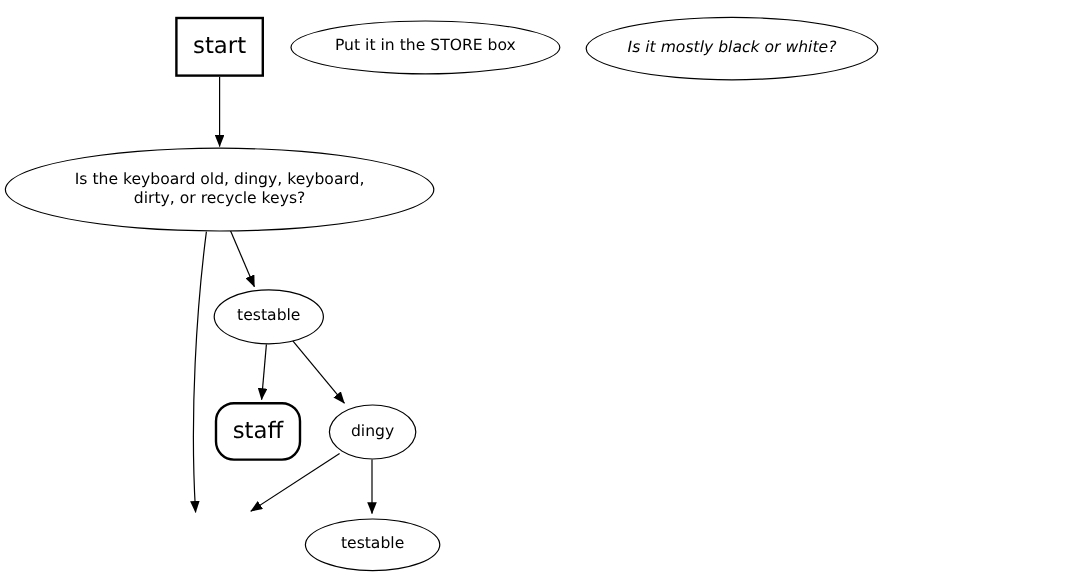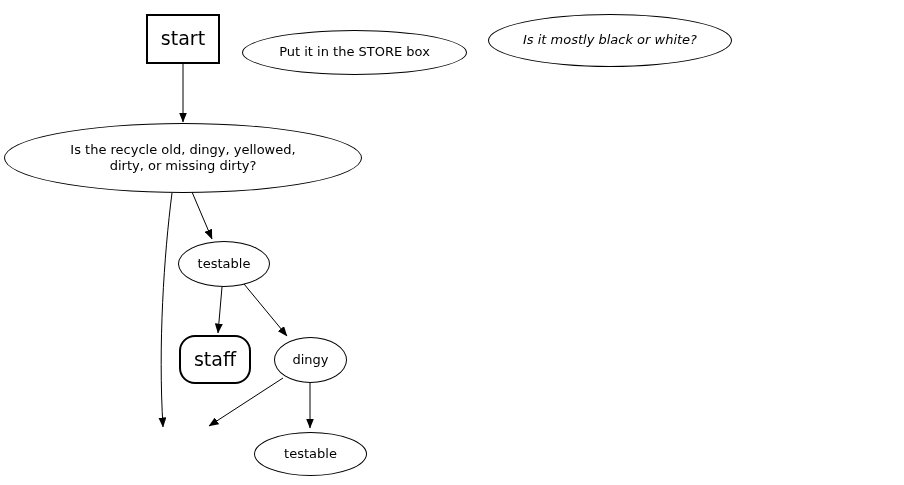--- a/index.html
+++ b/index.html
@@ -65,32 +65,32 @@
       <path d="M244,284 L287,336" marker-end="url(#arrowhead)"></path>
       <path d="M283,378 L209,426" marker-end="url(#arrowhead)"></path>
       <path d="M310,383 L310,428" marker-end="url(#arrowhead)"></path>
     </g>
   </svg>
 
   <div class="node box" style="left:146px; top:14px; width:74px; height:50px;">
     <span>start</span>
   </div>
 
-  <div class="node ellipse" style="left:242px; top:30px; width:225px; height:45px;">
+  <div class="node ellipse" style="left:242px; top:17px; width:225px; height:45px;">
     <span>Put it in the STORE box</span>
   </div>
 
   <div class="node ellipse" style="left:488px; top:14px; width:244px; height:53px;font-style:italic;">
     <span>Is it mostly black or white?</span>
   </div>
 
 
   <div class="node ellipse" style="left:4px; top:123px; width:358px; height:70px;">
-    <span>Is the recycle old, dingy, yellowed,</span>
-    <span>dirty, or missing dirty?</span>
+    <span>Is the keyboard old, dingy, keyboard,</span>
+    <span>dirty, or recycle keys?</span>
   </div>
 
   <div class="node ellipse" style="left:178px; top:241px; width:92px; height:46px;">
     <span>testable</span>
   </div>
 
   <div class="node box" style="left:179px; top:335px; width:72px; height:49px;border-radius:16px;">
     <span>staff</span>
   </div>
 

